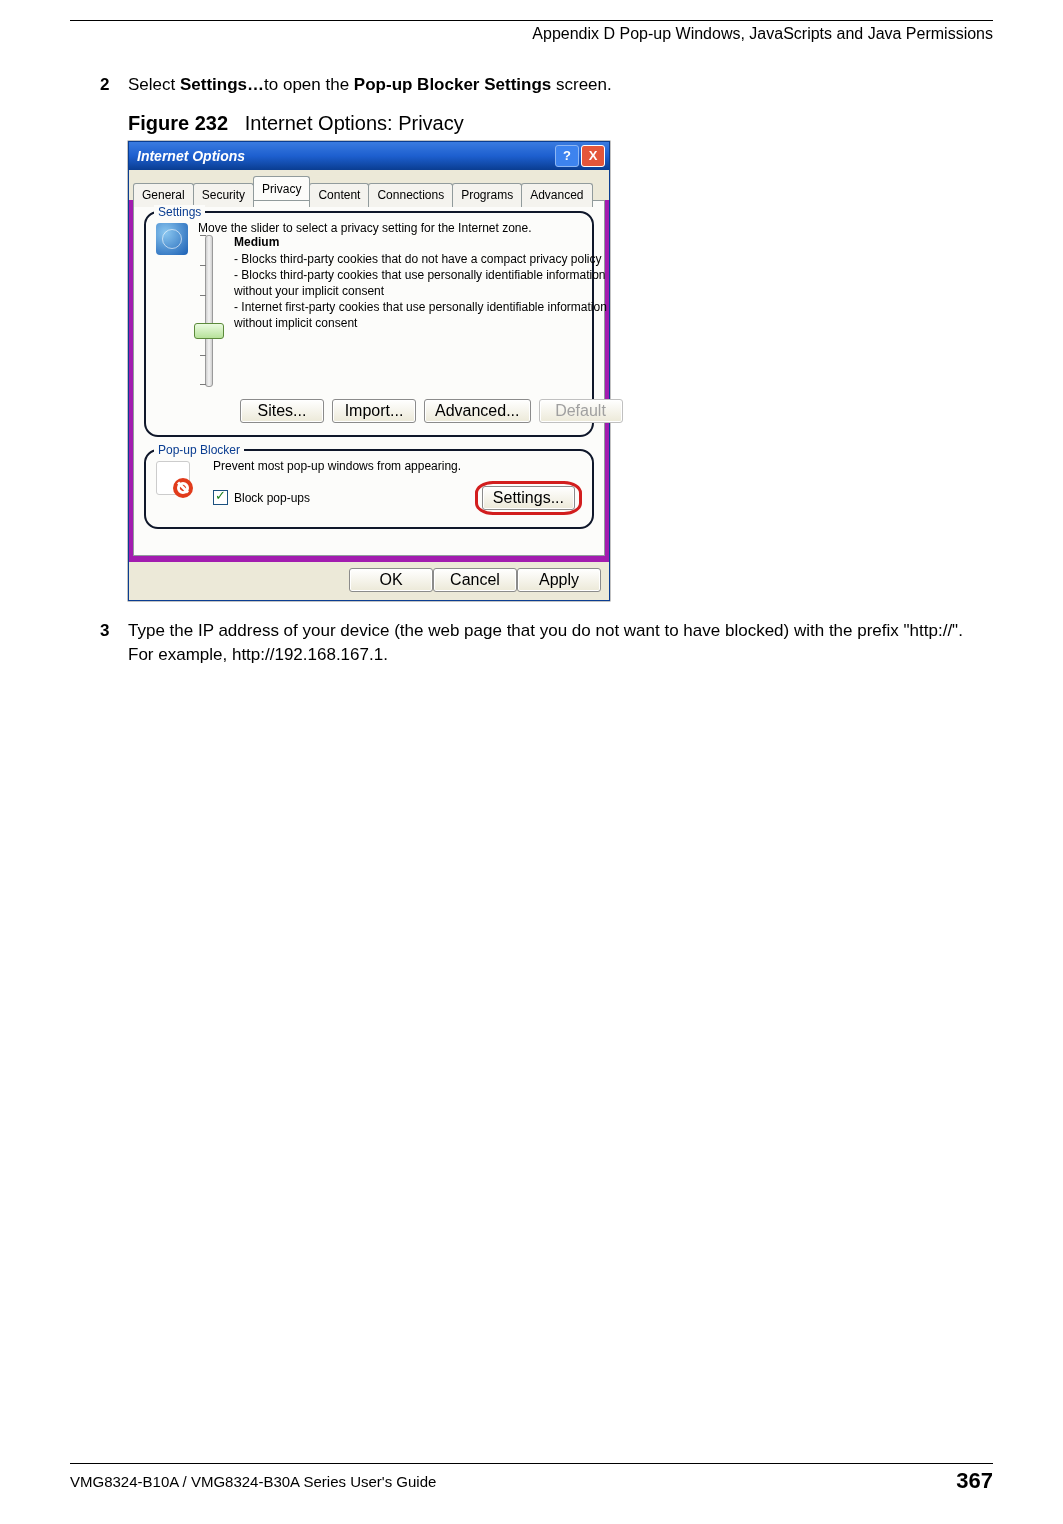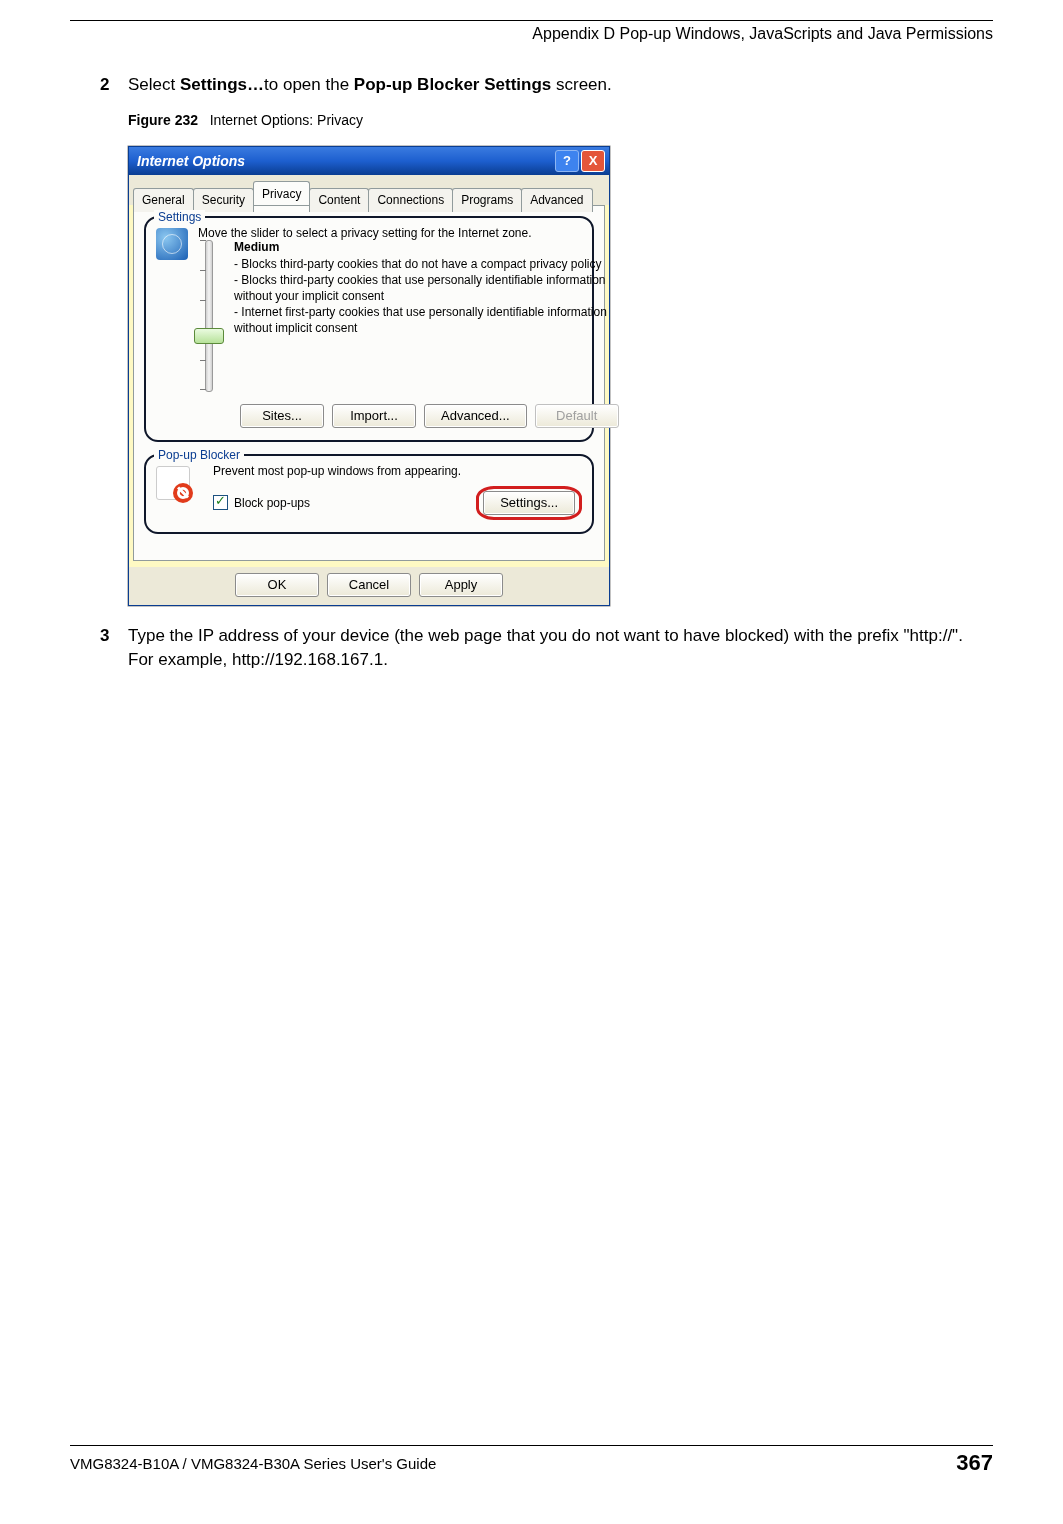--- a/index.html
+++ b/index.html
@@ -35,34 +35,34 @@
   }
   .step-num {
     width: 28px;
     flex: 0 0 28px;
     font-weight: bold;
   }
   .step-body {
     flex: 1;
   }
   .figure-caption {
-    margin: 14px 0 18px 58px;
-    font-size: 14px;
+    margin: 14px 0 6px 58px;
+    font-size: 20px;
   }
   .figure-caption .fig-label { font-weight: bold; }
   .dialog-wrap {
     margin-left: 58px;
   }
 
   
   .dialog {
     width: 480px;
     border: 1.5px solid #0a3d91;
     box-shadow: 0 0 0 0.5px #888;
-    background: #fef9c3;
+    background: #a21caf;
     font-family: Tahoma, Arial, sans-serif;
     font-size: 12.5px;
     color: #000;
   }
   .titlebar {
     height: 28px;
     background: linear-gradient(to bottom, #3a7be0 0%, #1d5fcf 50%, #0a3d91 100%);
     display: flex;
     align-items: center;
     justify-content: space-between;
@@ -194,26 +194,26 @@
   .btn-row {
     display: flex;
     gap: 8px;
     margin-top: 14px;
     justify-content: flex-start;
     padding-left: 42px;
   }
   .xp-btn {
     min-width: 84px;
     height: 24px;
-    padding: 0 16px;
+    padding: 0 10px;
     background: linear-gradient(to bottom,#ffffff,#ece9d8);
     border: 1px solid #8b8b8b;
     border-radius: 3px;
     box-shadow: inset 0 0 0 1px #fff;
-    font-size: 13px;
+    font-size: 16px;
     font-family: Tahoma, Arial, sans-serif;
     cursor: default;
   }
   .xp-btn:disabled, .xp-btn.disabled {
     color: #a0a0a0;
     border-color: #c0c0c0;
   }
 
   .popup-row {
     display: flex; gap: 23px; align-items: flex-start;
@@ -260,31 +260,31 @@
   }
   .settings-highlight {
     border: 3px solid #d21e1e;
     border-radius: 18px / 12px;
     padding: 2px 4px;
     display:inline-block;
   }
 
   .dialog-bottom {
     display:flex;
-    gap:8px;
-    justify-content:center;
+    gap:0;
+    justify-content:flex-end;
     padding: 6px 8px 8px 8px;
     background:#ece9d8;
   }
 
   
   .footer {
     position: absolute;
     left: 70px; right: 70px;
-    bottom: 48px;
+    bottom: 30px;
   }
   .footer-line { border-top: 1.5px solid #000; }
   .footer-row {
     display:flex; justify-content: space-between; align-items:center;
     margin-top: 4px;
     font-size: 15px;
   }
   .footer-page { font-weight: bold; font-size: 22px; }
 </style>
 </head>

